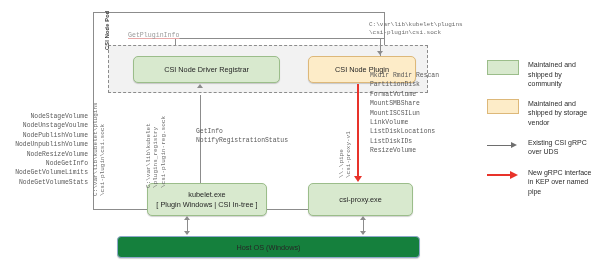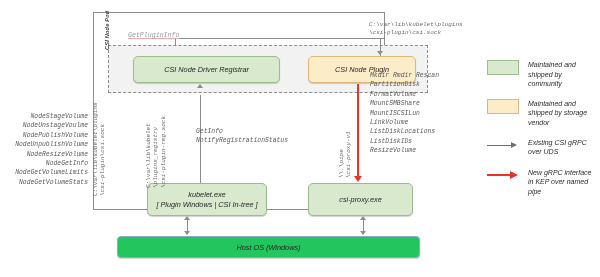--- a/index.html
+++ b/index.html
@@ -7,21 +7,20 @@
     padding: 0;
     background: #ffffff;
   }
   #canvas {
     position: relative;
     width: 600px;
     height: 277px;
     background: #ffffff;
     font-family: "Liberation Sans", sans-serif;
     overflow: hidden;
-    font-style: italic;
   }
 
   
   #node-api-list {
     position: absolute;
     left: 0px;
     top: 112px;
     width: 88px;
     text-align: right;
     font-family: "Liberation Mono", monospace;
@@ -115,21 +114,21 @@
   }
   .box.green {
     background: #d8e9ce;
     border: 1px solid #9bbd8a;
   }
   .box.orange {
     background: #fdecc8;
     border: 1px solid #ddb879;
   }
   .box.blue {
-    background: #22c55e;
+    background: #15803d;
     border: 1px solid #8fa9cb;
   }
 
   #box-registrar { left: 133px; top: 56px; width: 147px; height: 27px; }
   #box-plugin    { left: 308px; top: 56px; width: 108px; height: 27px; }
   #box-kubelet   { left: 147px; top: 183px; width: 120px; height: 33px; }
   #box-csiproxy  { left: 308px; top: 183px; width: 105px; height: 33px; }
   #box-hostos    { left: 117px; top: 236px; width: 303px; height: 22px; border-radius: 4px; }
   #box-kubelet .line2 { margin-top: 1.5px; }
 

